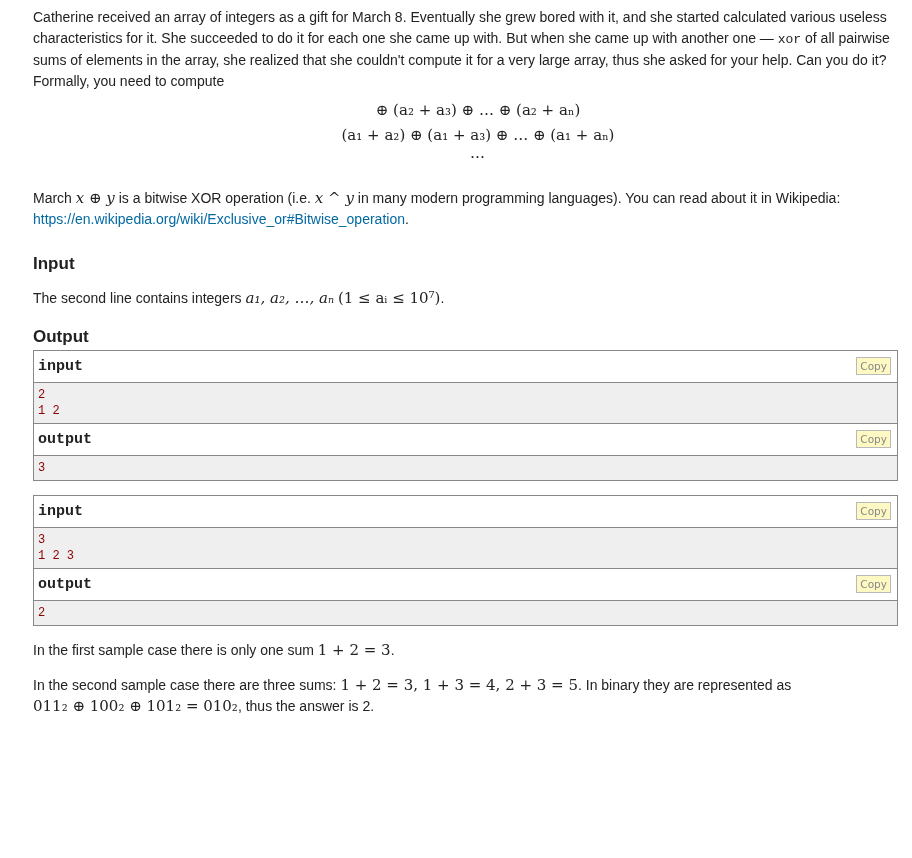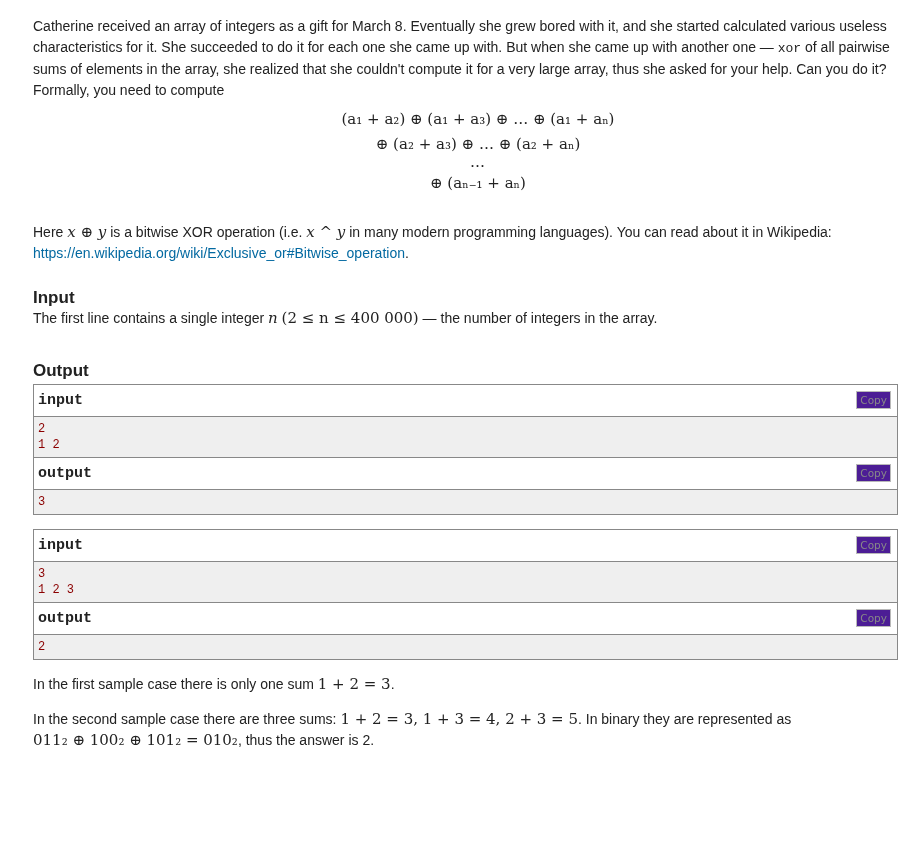--- a/index.html
+++ b/index.html
@@ -3,21 +3,21 @@
   <meta charset="utf-8">
   <style>
     html, body { margin: 0; padding: 0; background: #ffffff; }
     body {
       width: 912px; height: 858px; overflow: hidden;
       font-family: "Liberation Sans", sans-serif;
       font-size: 14px; color: #222222;
     }
     .page { position: relative; padding: 0 0 0 33px; width: 865px; }
     p { margin: 0; line-height: 21px; }
-    .legend { padding-top: 16px; }
+    .legend { padding-top: 7px; }
     .math { font-family: "DejaVu Serif", "Liberation Serif", serif; font-style: italic; font-size: 15px; text-align: center; }
     .mathr { font-family: "DejaVu Serif", "Liberation Serif", serif; font-size: 15px; }
     .code-xor { font-family: "Liberation Mono", monospace; font-size: 13px; }
     .display {
       text-align: center; margin-top: 6px; margin-bottom: 0;
       font-family: "DejaVu Serif", "Liberation Serif", serif; font-size: 15px; line-height: 25px;
       padding-left: 25px;
     }
     .display .row { height: 25px; }
     .display .dots { height: 14px; line-height: 10px; letter-spacing: 1px; }
@@ -38,48 +38,47 @@
       line-height: 31px; padding-left: 4px; color: #222; background: #fff;
     }
     .ex-body {
       background: #efefef; border-bottom: 1px solid #888888;
       font-family: "Liberation Mono", "DejaVu Sans Mono", monospace; font-size: 12px;
       color: #8b0000; padding: 4px 4px 4px 4px; line-height: 16px; white-space: pre;
     }
     .ex-body:last-child { border-bottom: none; }
     .copy-btn {
       position: absolute; right: 6px; top: 6px;
-      border: 1px solid #b9b9b9; background: #4c1d95; color: #888;
+      border: 1px solid #b9b9b9; background: #fef9c3; color: #888;
       font-family: "DejaVu Sans", sans-serif; font-size: 10.5px; font-weight: normal;
       line-height: 16px; padding: 0 3px; cursor: pointer;
     }
   </style>
 </head>
 <body>
 
 <div class="page">
 
   <div class="legend">
     <p><span>Catherine received an array of integers as a gift for March 8. Eventually she grew bored with it, and she started calculated various useless characteristics for it. She succeeded to do it for each one she came up with. But when she came up with another one — </span><span class="code-xor">xor</span><span> of all pairwise sums of elements in the array, she realized that she couldn't compute it for a very large array, thus she asked for your help. Can you do it? Formally, you need to compute</span></p>
 
     <div class="display">
+      <div class="row">⊕ (a₂ + a₃) ⊕ … ⊕ (a₂ + aₙ)</div>
       <div class="row">(a₁ + a₂) ⊕ (a₁ + a₃) ⊕ … ⊕ (a₁ + aₙ)</div>
-      <div class="row">⊕ (a₂ + a₃) ⊕ … ⊕ (a₂ + aₙ)</div>
       <div class="row dots">…</div>
-      <div class="row">⊕ (aₙ₋₁ + aₙ)</div>
     </div>
 
     <div style="height:26px"></div>
-    <p><span>Here </span><span class="math">x ⊕ y</span><span> is a bitwise XOR operation (i.e. </span><span class="math">x ^ y</span><span> in many modern programming languages). You can read about it in Wikipedia: </span><br><a class="link" href="#">https://en.wikipedia.org/wiki/Exclusive_or#Bitwise_operation</a><span>.</span></p>
+    <p><span>March </span><span class="math">x ⊕ y</span><span> is a bitwise XOR operation (i.e. </span><span class="math">x ^ y</span><span> in many modern programming languages). You can read about it in Wikipedia: </span><br><a class="link" href="#">https://en.wikipedia.org/wiki/Exclusive_or#Bitwise_operation</a><span>.</span></p>
   </div>
 
   <div class="sec">
     <h3>Input</h3>
-    <p><span>The first line contains a single integer </span><span class="math">n</span> <span class="mathr">(2 ≤ n ≤ 400 000)</span><span> — the number of integers in the array.</span></p>
     <div class="gap"></div>
+    <p><span>The second line contains integers </span><span class="math">a₁, a₂, …, aₙ</span> <span class="mathr">(1 ≤ aᵢ ≤ 10⁷)</span><span>.</span></p>
   </div>
 
   <div class="sec" style="margin-top:18px">
     <h3>Output</h3>
   </div>
 
   <div>
 
     <div class="example">
       <div class="ex-head">

